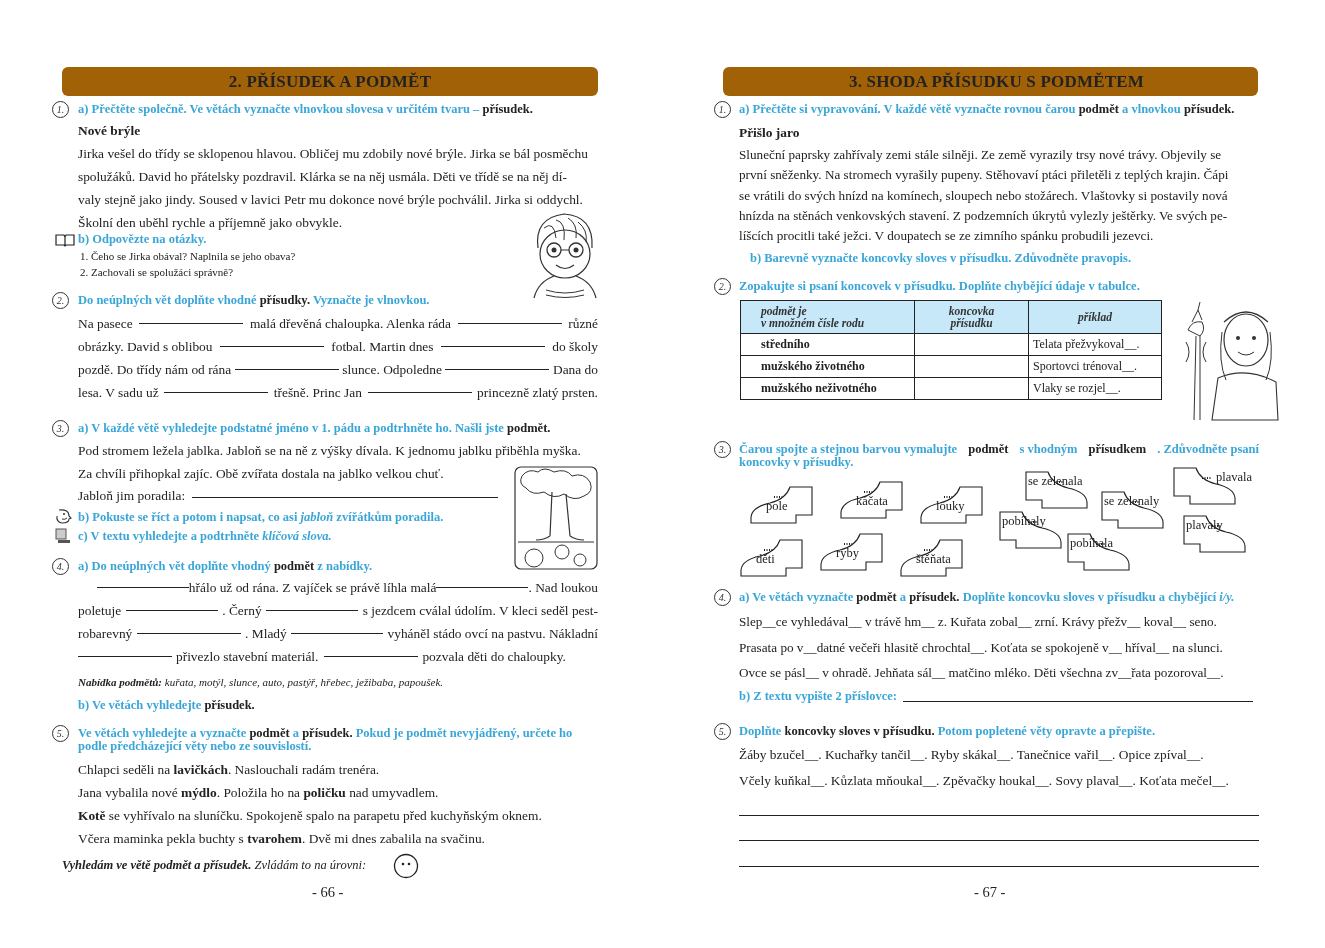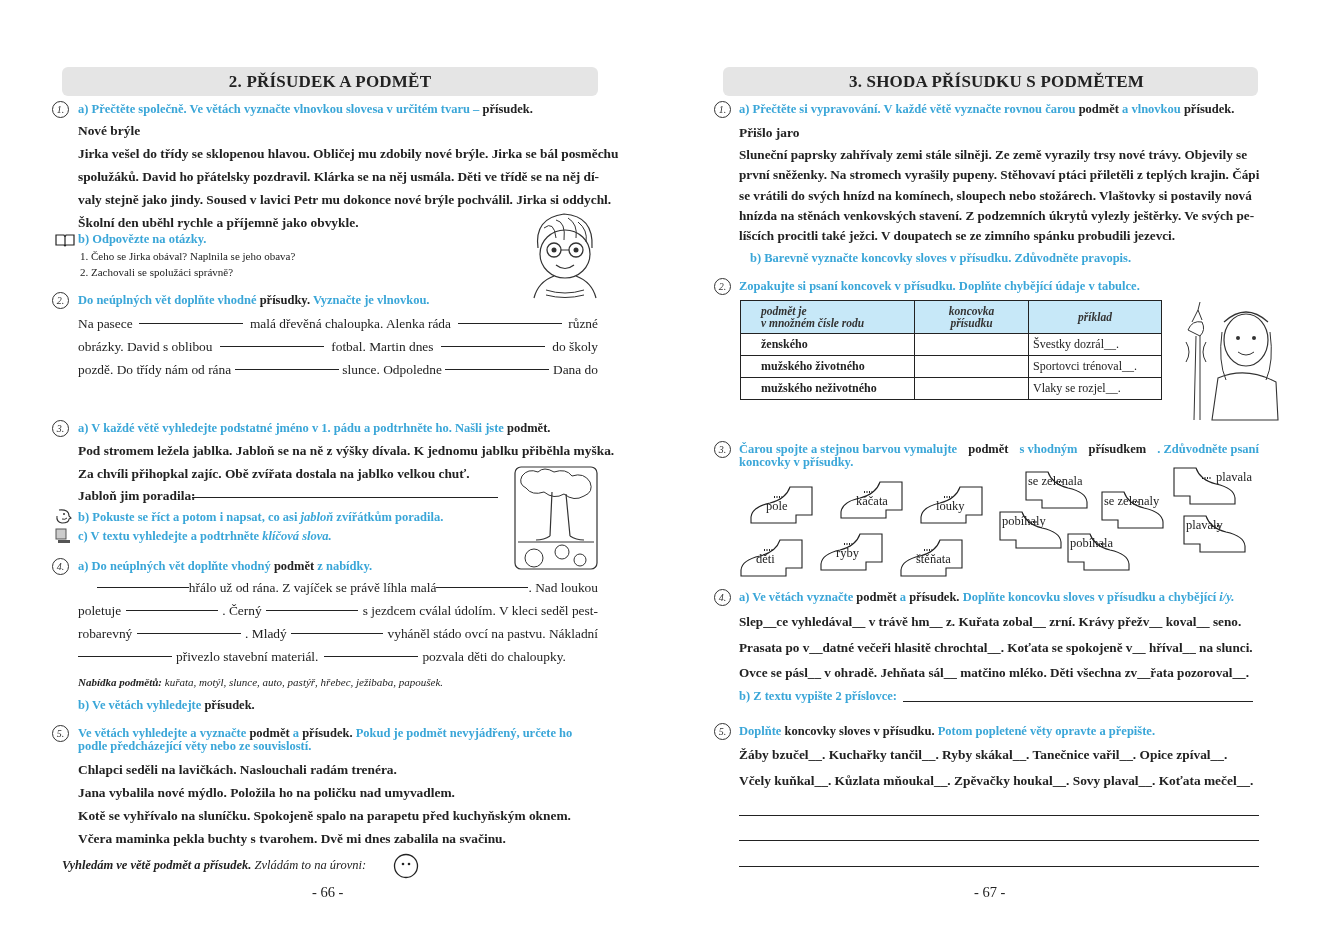--- a/index.html
+++ b/index.html
@@ -1,29 +1,29 @@
 <!DOCTYPE html>
 <html><head>
 <meta charset="utf-8">
 <style>
   * { box-sizing: border-box; margin: 0; padding: 0; }
   body { width: 1325px; height: 948px; background: #fff; font-family: "Liberation Serif", serif; color: #222; position: relative; overflow: hidden; }
   .page { position: absolute; top: 0; height: 948px; }
   #page-left { left: 50px; width: 560px; }
   #page-right { left: 712px; width: 566px; }
-  .banner { position: absolute; top: 67px; height: 29px; background: #e5e5e5; border-radius: 6px; text-align: center; font-weight: bold; font-size: 17px; line-height: 29px; color: #222; letter-spacing: 0.2px; }
+  .banner { position: absolute; top: 67px; height: 29px; background: #a16207; border-radius: 6px; text-align: center; font-weight: bold; font-size: 17px; line-height: 29px; color: #222; letter-spacing: 0.2px; }
   #page-left .banner { left: 12px; width: 536px; }
   #page-right .banner { left: 11px; width: 535px; padding-left: 12px; }
   .abs { position: absolute; }
   .num { position: absolute; width: 17px; height: 17px; border: 1.2px solid #333; border-radius: 50%; font-size: 10px; font-style: italic; text-align: center; line-height: 15px; color: #333; background: #fff; }
   .instr { font-weight: bold; color: #3aa6d8; font-size: 12.5px; white-space: nowrap; }
   .instr b, .instr .k { color: #222; }
   .instr i { font-style: italic; }
   .txt { font-size: 13.4px; line-height: 23px; text-align: justify; }
-  .txt.nowrap { white-space: nowrap; font-weight: bold; }
+  .txt.nowrap { white-space: nowrap; }
   .title-b { font-weight: bold; font-size: 13.4px; }
   .small { font-size: 11px; line-height: 16px; }
   .blank { display: inline-block; border-bottom: 1px solid #222; height: 12px; vertical-align: baseline; }
   .line { position: absolute; border-bottom: 1px solid #222; height: 1px; }
   .pnum { position: absolute; top: 884px; font-size: 14.5px; }
   table.t { position: absolute; border-collapse: collapse; font-size: 12px; }
   table.t th { background: #c7e8f8; font-style: italic; font-weight: bold; border: 1.3px solid #222; padding: 0 8px; height: 33px; font-size: 11.5px; line-height: 12px; color: #333; text-align: center; }
   table.t th.lft { text-align: left; padding-left: 20px; }
   table.t td { border: 1.3px solid #222; height: 22px; padding: 0 20px; }
   table.t td.b { font-weight: bold; }
@@ -88,20 +88,27 @@
         <span class="blank" style="width:104px;"></span>
         <span>do školy</span>
       </div>
     <div style="display:flex;justify-content:space-between;">
         <span>pozdě. Do třídy nám od rána</span>
         <span class="blank" style="width:104px;"></span>
         <span>slunce. Odpoledne</span>
         <span class="blank" style="width:104px;"></span>
         <span>Dana do</span>
       </div>
+    <div style="display:flex;justify-content:space-between;">
+        <span>lesa. V sadu už</span>
+        <span class="blank" style="width:104px;"></span>
+        <span>třešně. Princ Jan</span>
+        <span class="blank" style="width:104px;"></span>
+        <span>princezně zlatý prsten.</span>
+      </div>
   </div>
 
   <div class="num" style="left:2px;top:420px;">3.</div>
   <div class="abs instr" style="left:28px;top:421px;"><span>a) V každé větě vyhledejte podstatné jméno v 1. pádu a podtrhněte ho. Našli jste</span> <b>podmět.</b></div>
   <div class="abs txt nowrap" style="left:28px;top:439px;">
     <div>Pod stromem ležela jablka. Jabloň se na ně z výšky dívala. K jednomu jablku přiběhla myška.</div>
     <div>Za chvíli přihopkal zajíc. Obě zvířata dostala na jablko velkou chuť.</div>
   </div>
   <div class="abs txt nowrap" style="left:28px;top:484px;"><span>Jabloň jim poradila:</span></div>
   <div class="line" style="left:142px;top:497px;width:306px;"></div>
@@ -200,23 +207,23 @@
   <table class="t" style="left:28px;top:300px;width:422px;">
     <tbody>
         <tr>
       <th class="lft" style="width:174px;"><span style="white-space:pre-line;">podmět je
 v množném čísle rodu</span></th>
       <th style="width:114px;"><span style="white-space:pre-line;">koncovka
 přísudku</span></th>
       <th><span>příklad</span></th>
     </tr>
     <tr>
-          <td class="b">ženského</td>
+          <td class="b">středního</td>
           <td></td>
-          <td class="ex">Švestky dozrál__.</td>
+          <td class="ex">Telata přežvykoval__.</td>
         </tr>
     <tr>
           <td class="b">mužského životného</td>
           <td></td>
           <td class="ex">Sportovci trénoval__.</td>
         </tr>
     <tr>
           <td class="b">mužského neživotného</td>
           <td></td>
           <td class="ex">Vlaky se rozjel__.</td>

